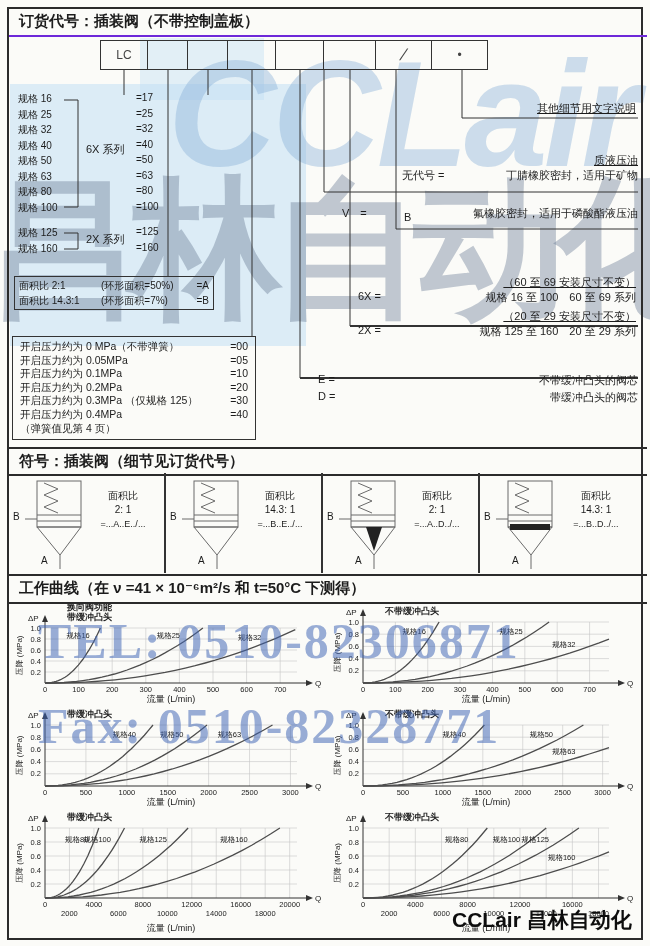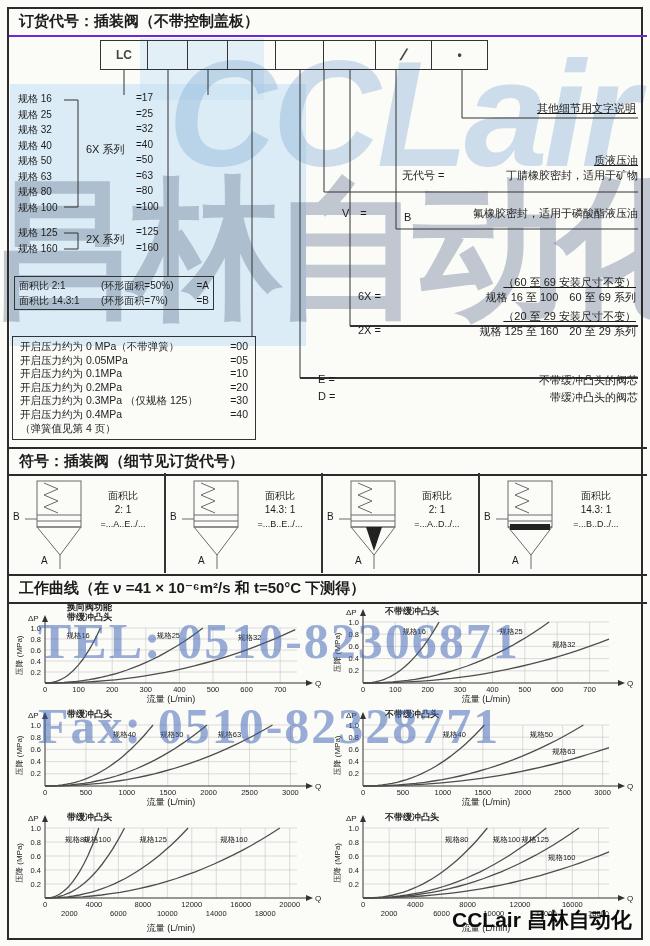--- a/index.html
+++ b/index.html
@@ -20,21 +20,21 @@
   .wm-cn{left:-12px;top:148px;font-size:152px;font-weight:bold;color:rgba(98,116,142,.38);
          letter-spacing:-10px;z-index:1;}
   .wm-tel{left:38px;top:612px;font-size:50px;font-weight:bold;letter-spacing:2px;
           font-family:"Liberation Serif","DejaVu Serif",serif;color:rgba(62,99,180,.52);z-index:6;}
   .wm-fax{left:38px;top:697px;font-size:50px;font-weight:bold;letter-spacing:2px;
           font-family:"Liberation Serif","DejaVu Serif",serif;color:rgba(62,99,180,.52);z-index:6;}
   .footer-brand{left:452px;top:906px;font-size:21px;font-weight:bold;color:#0d0d0d;z-index:9;}
   
   .code-row{left:100px;top:40px;display:flex;z-index:3;}
   .code-box{height:30px;border:1.5px solid #333;border-left-width:0;box-sizing:border-box;
-            display:flex;align-items:center;justify-content:center;font-size:12px;color:#444;background:transparent;font-weight:bold;}
+            display:flex;align-items:center;justify-content:center;font-size:12px;color:#444;background:transparent;}
   .code-box:first-child{border-left-width:1.5px;}
   .slash{font-size:16px;font-style:italic;transform:skewX(-12deg);}
   .small-txt{font-size:11px;z-index:4;}
   .srow span{position:absolute;font-size:10px;}
   .sval{left:118px;}
   .ratio-box{left:14px;top:276px;width:200px;height:34px;border:1.5px solid #333;z-index:4;
              box-sizing:border-box;padding:1px 4px;font-size:10px;}
   .ratio-row{display:flex;height:15px;line-height:15px;}
   .ratio-row .rl{width:82px;} .ratio-row .rn{flex:1;} .ratio-row .rv{width:22px;text-align:right;}
   .press-box{left:12px;top:336px;width:244px;height:104px;border:1.5px solid #333;z-index:4;

